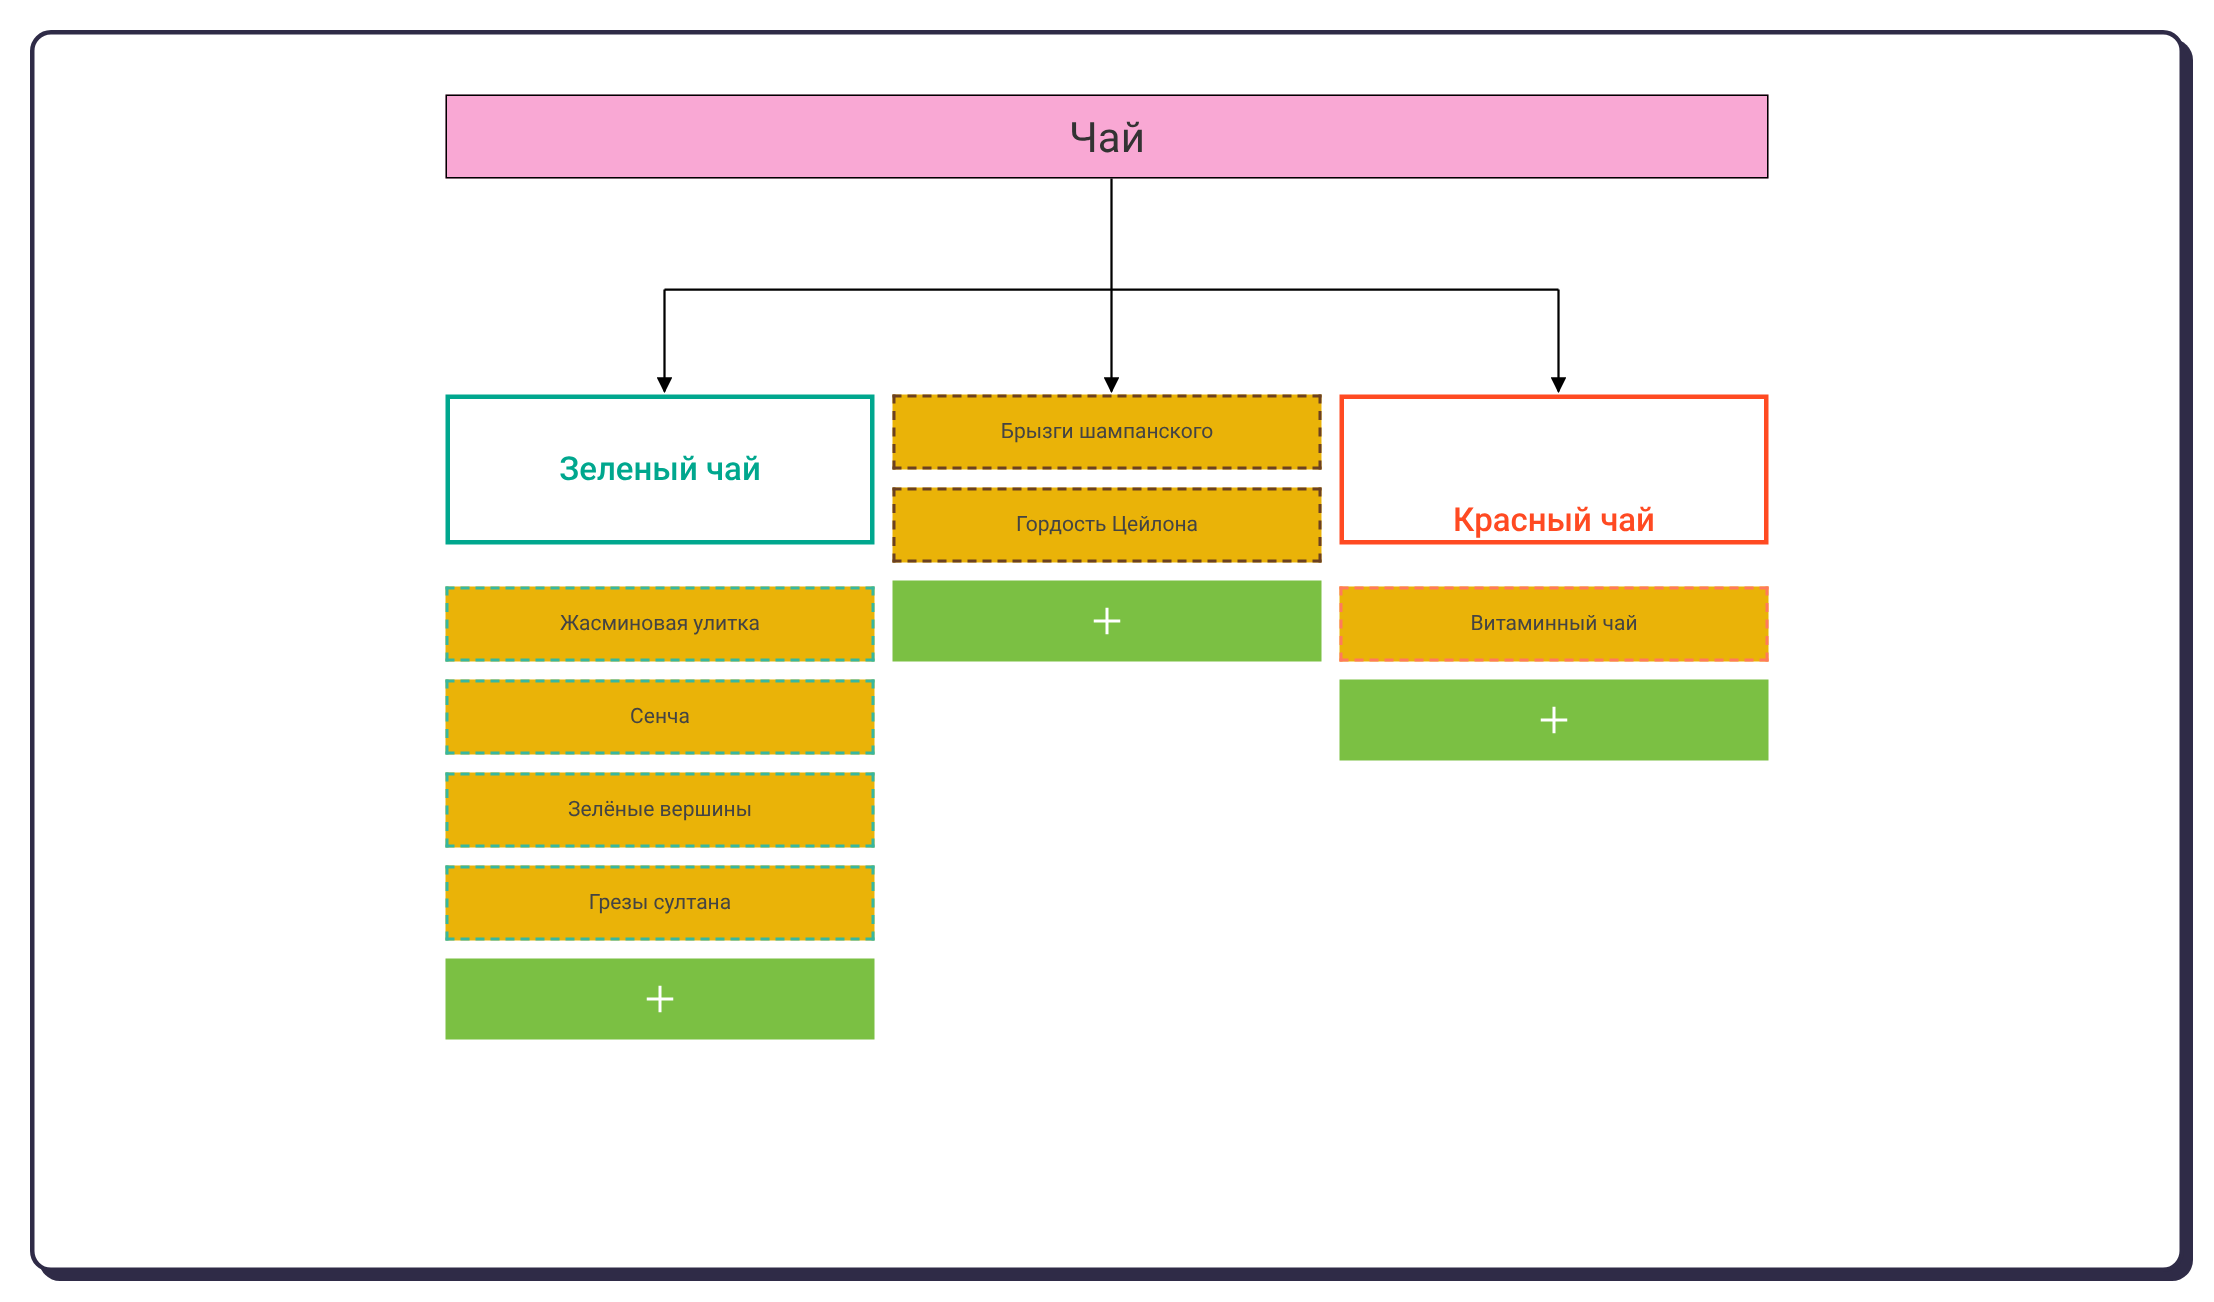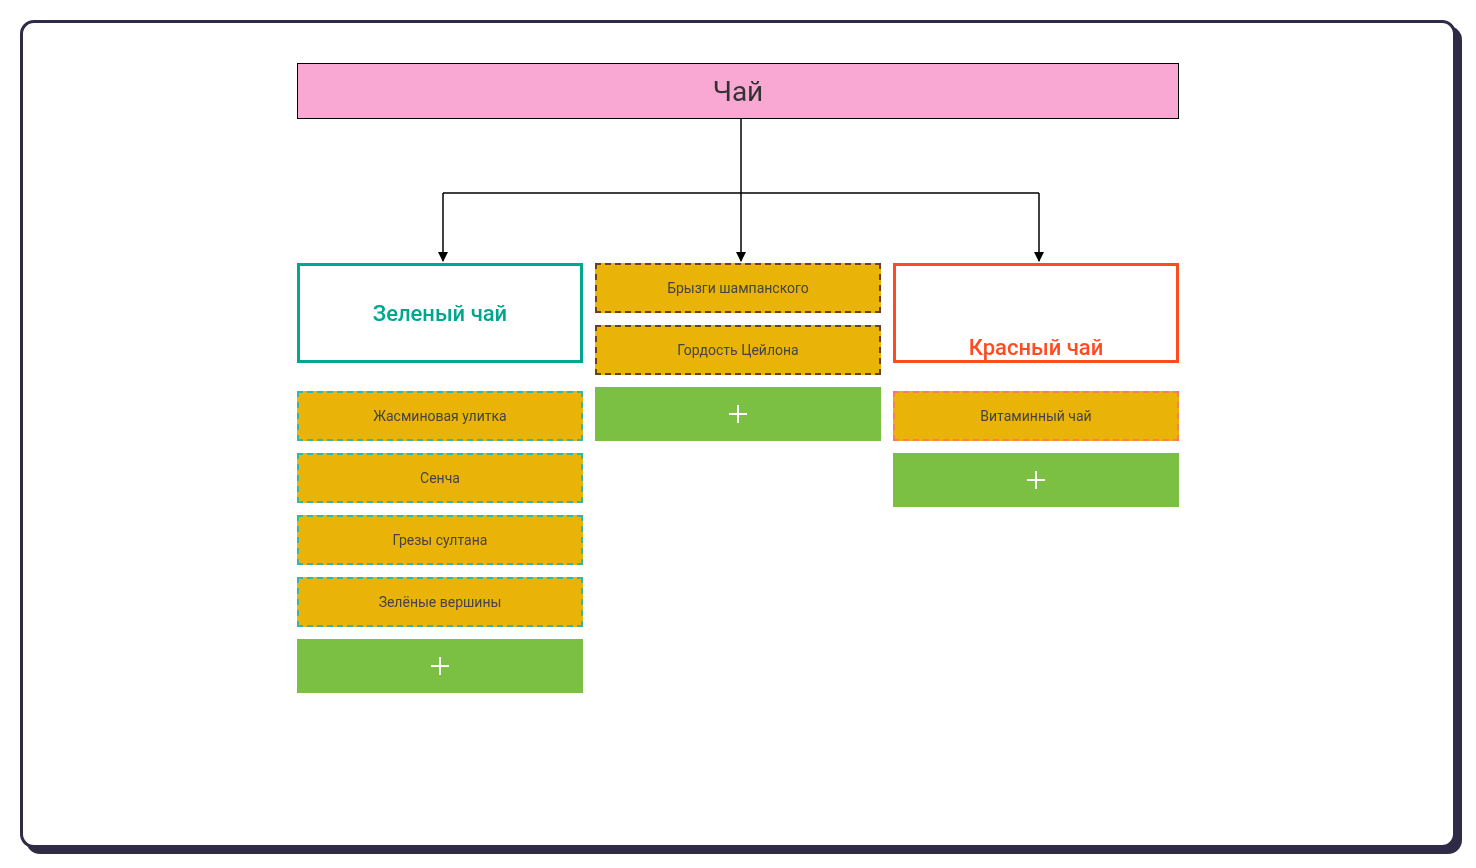--- a/index.html
+++ b/index.html
@@ -128,24 +128,24 @@
       <div class="cat-box">
         <span>Зеленый чай</span>
       </div>
       <div class="item-box">
         <span>Жасминовая улитка</span>
       </div>
       <div class="item-box">
         <span>Сенча</span>
       </div>
       <div class="item-box">
-        <span>Грезы султана</span>
+        <span>Зелёные вершины</span>
       </div>
       <div class="item-box">
-        <span>Зелёные вершины</span>
+        <span>Грезы султана</span>
       </div>
       <div class="add-btn">
         <svg width="18" height="18" viewBox="0 0 18 18">
             <path d="M8 0h2v8h8v2h-8v8H8v-8H0V8h8z" fill="#fff"></path>
           </svg>
       </div>
     </div>
 
     <div class="col col-black">
       <div class="item-box">

